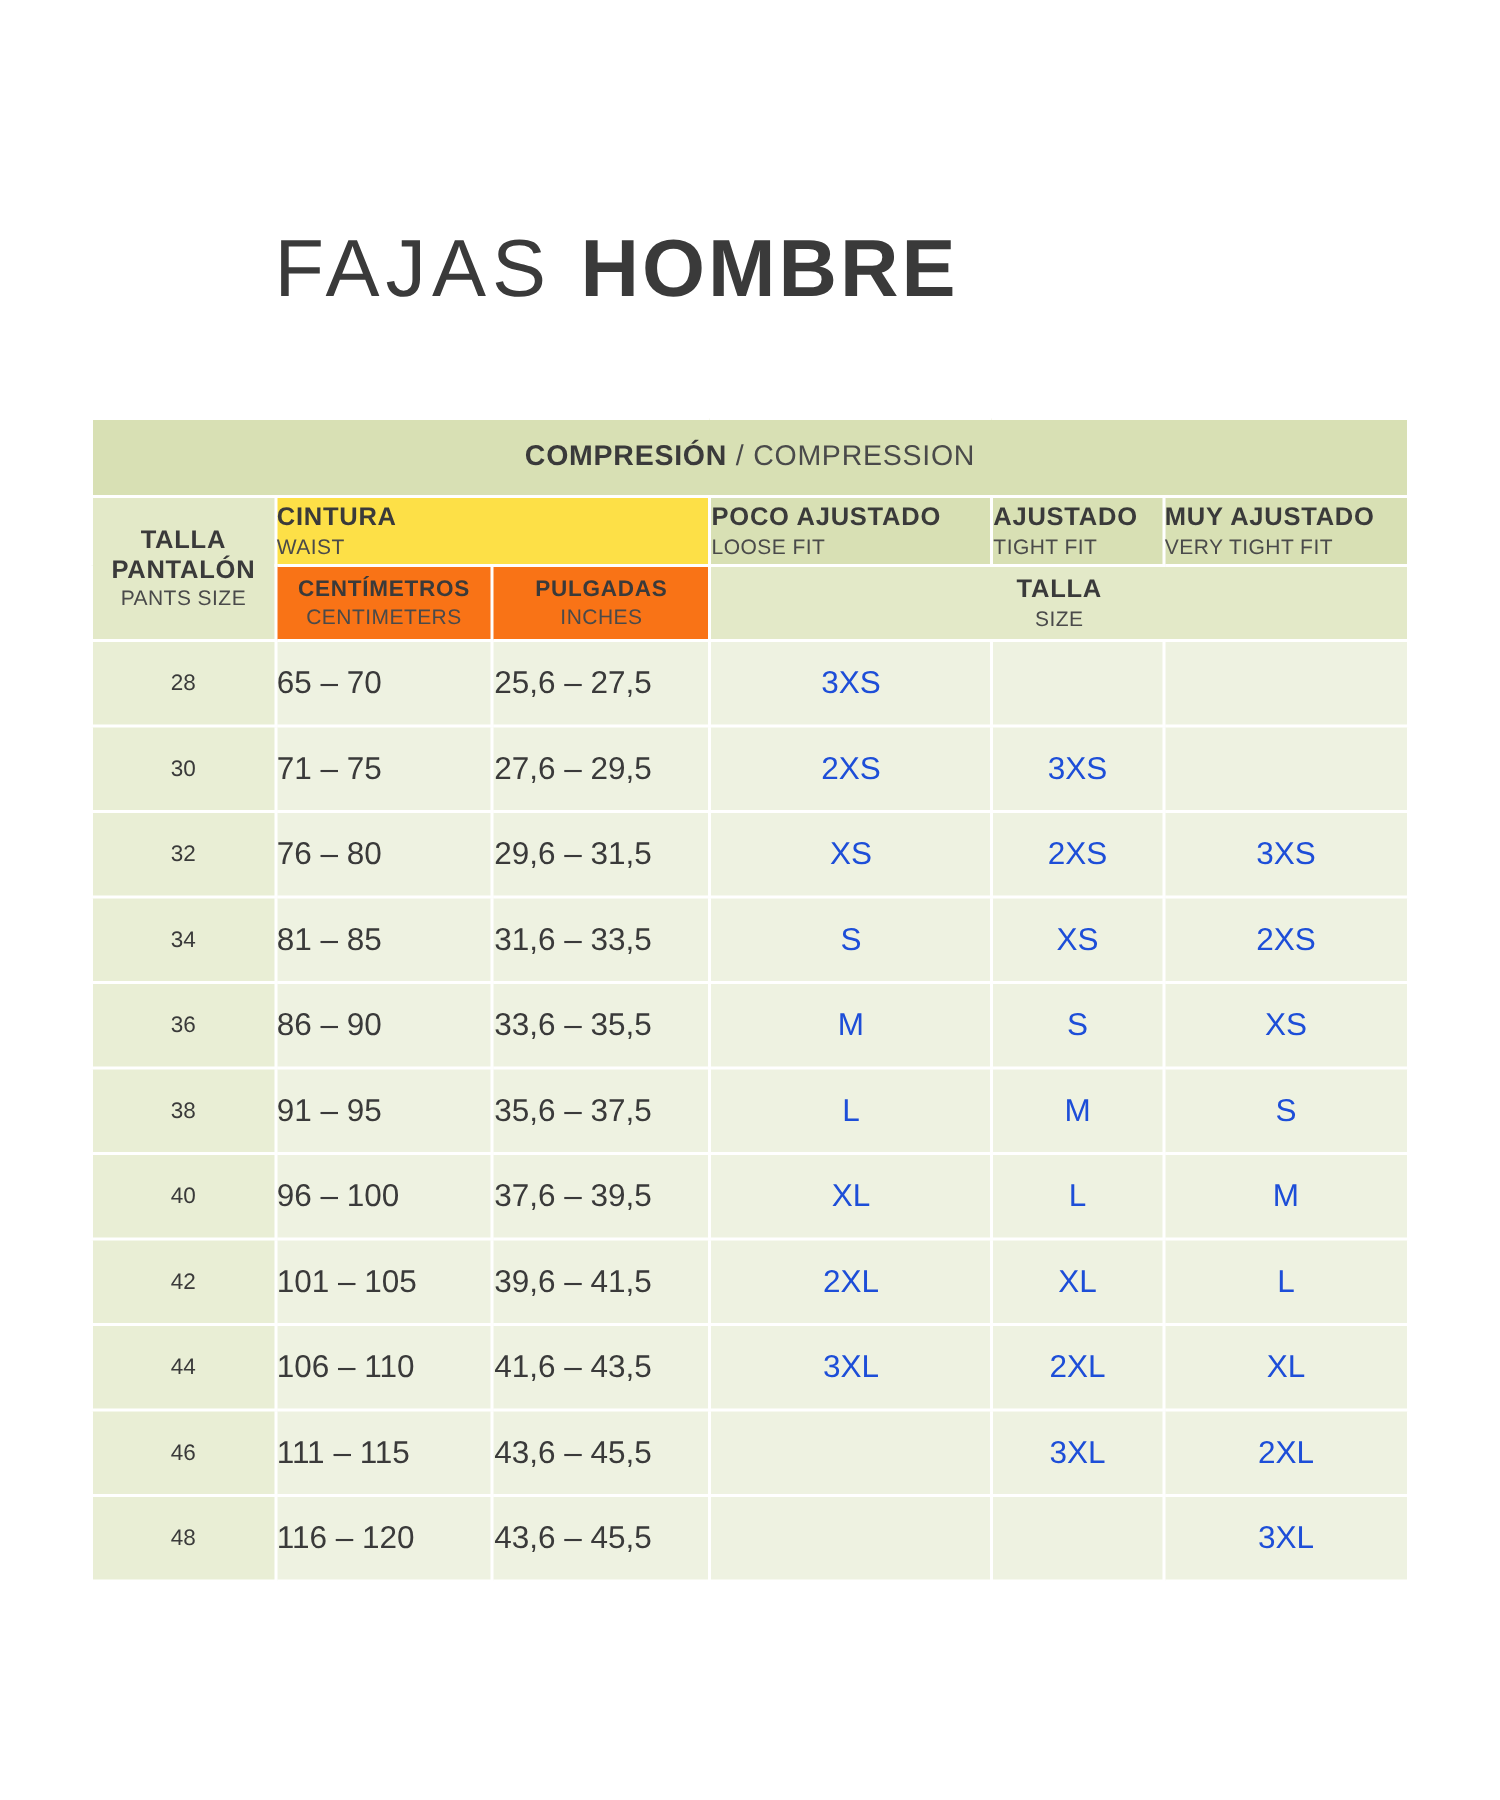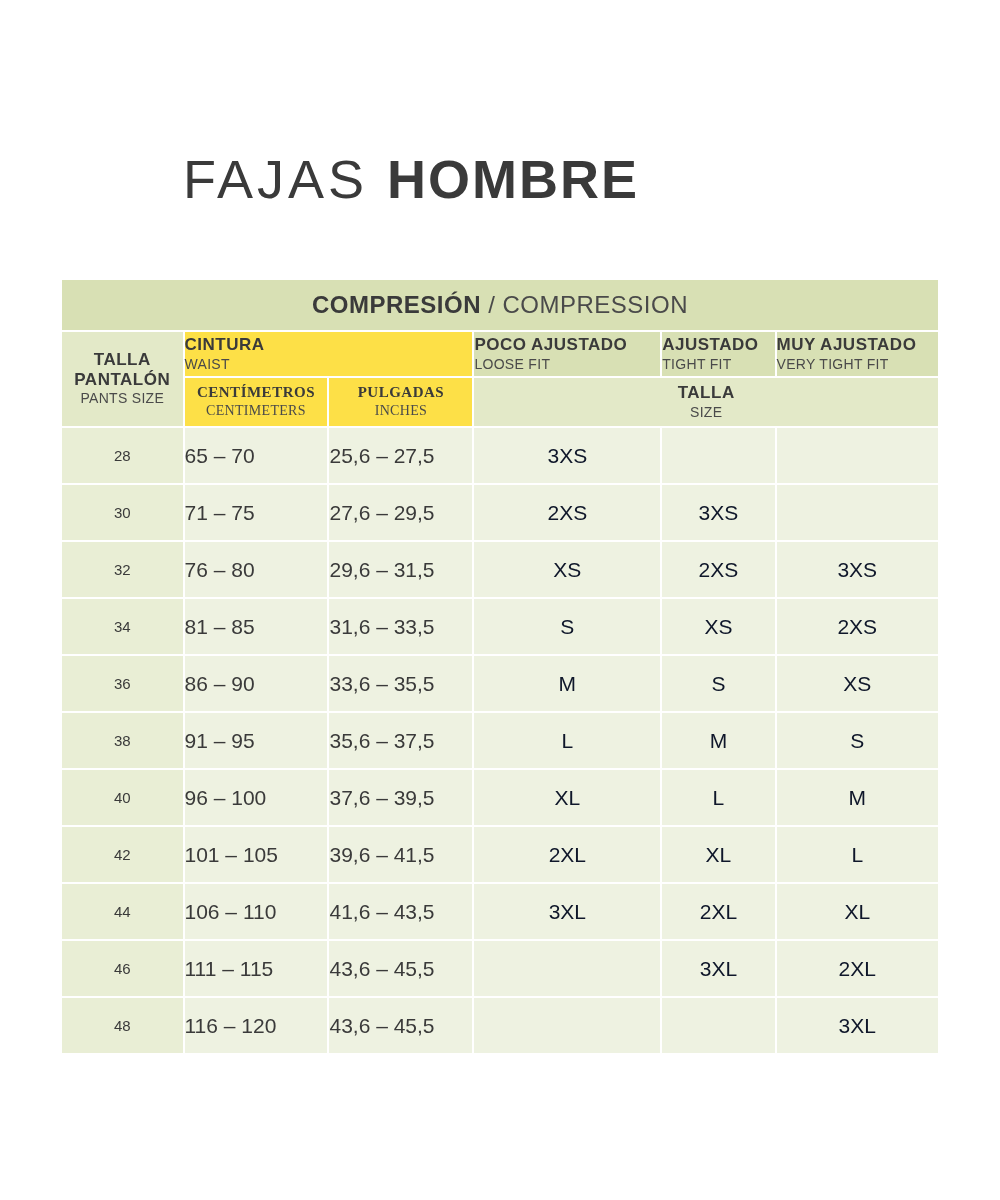--- a/index.html
+++ b/index.html
@@ -61,21 +61,21 @@
     border: 2px solid #ffffff;
     padding: 0;
     margin: 0;
   }
 
   
   .banner {
     background: #d8e0b4;
     height: 50px;
     text-align: center;
-    font-size: 24px;
+    font-size: 19px;
     color: #3a3a3a;
     letter-spacing: 0.5px;
   }
   .banner .b-strong { font-weight: bold; }
   .banner .b-light { font-weight: normal; color: #4a4a4a; }
   .hdr-title {
     font-weight: bold;
     font-size: 17px;
     letter-spacing: 0.5px;
     color: #3a3a3a;
@@ -97,25 +97,24 @@
     text-align: center;
     vertical-align: middle;
     height: 92px;
   }
   .cell-waist-header {
     background: #fde047;
     vertical-align: middle;
     height: 44px;
   }
   .cell-unit-header {
-    background: #fde047;
+    background: #f97316;
     text-align: center;
     vertical-align: middle;
     height: 48px;
-    font-family: Liberation Serif, serif;
   }
   .cell-fit-header {
     background: #d8e0b4;
     text-align: left;
     vertical-align: middle;
     height: 44px;
   }
   .cell-talla-header {
     background: #e3e9c8;
     text-align: center;
@@ -135,21 +134,21 @@
     background: #eef2e1;
     font-size: 21px;
     height: 55px;
     color: #3a3a3a;
   }
   td.c-fit {
     background: #eef2e1;
     text-align: center;
     font-size: 21px;
     height: 55px;
-    color: #0f172a;
+    color: #1d4ed8;
   }
   td.c-empty {
     background: #eef2e1;
   }
 </style>
 </head>
 <body>
 
 <div class="page">
 

